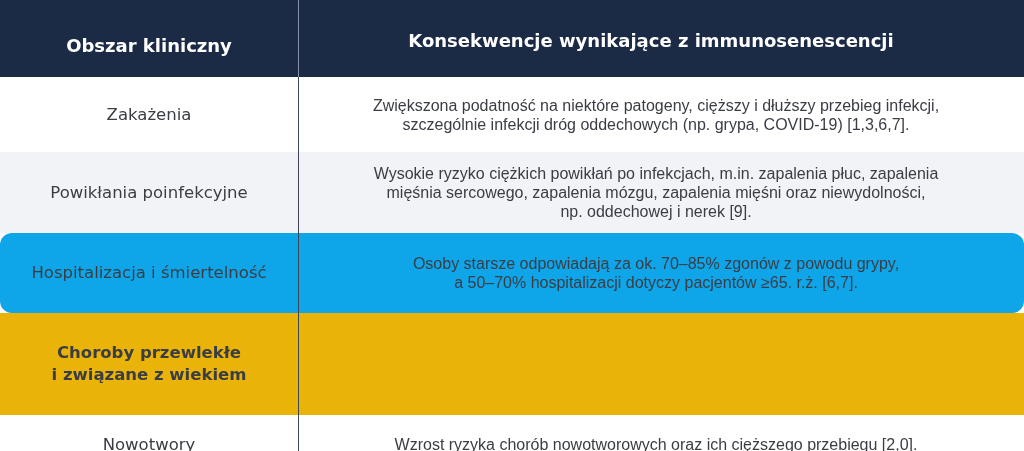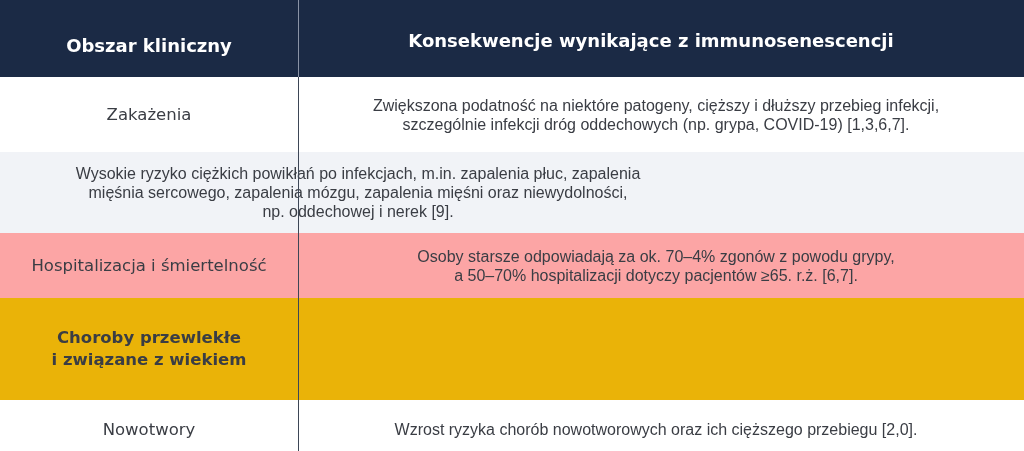--- a/index.html
+++ b/index.html
@@ -53,21 +53,21 @@
       color: #3a3d44;
       font-size: 15px;
       line-height: 19px;
       padding: 0 40px 0 30px;
       font-family: "Liberation Sans", sans-serif;
       font-size: 16px;
     }
     .multiline { white-space: pre-line; }
     .r1 { height: 75px; background: #ffffff; }
     .r2 { height: 81px; background: #f1f3f7; }
-    .r3 { height: 65px; background: #fca5a5; }
+    .r3 { height: 80px; background: #0ea5e9; border-radius: 12px; }
     .r4 { height: 102px; background: #eab308; font-weight: bold; }
     .r5 { height: 59px; background: #ffffff; }
     .divider {
       position: absolute;
       left: 298px;
       top: 0;
       width: 1px;
       height: 451px;
       background: #3d4656;
     }
@@ -90,28 +90,29 @@
     <div class="cell col2">Konsekwencje wynikające z immunosenescencji</div>
   </div>
 
   <div class="row body-row r1">
     <div class="cell col1 multiline">Zakażenia</div>
     <div class="cell col2 multiline">Zwiększona podatność na niektóre patogeny, cięższy i dłuższy przebieg infekcji,
 szczególnie infekcji dróg oddechowych (np. grypa, COVID-19) [1,3,6,7].</div>
   </div>
 
   <div class="row body-row r2">
+    <div class="cell col1 multiline">Powikłania poinfekcyjne</div>
     <div class="cell col2 multiline">Wysokie ryzyko ciężkich powikłań po infekcjach, m.in. zapalenia płuc, zapalenia
 mięśnia sercowego, zapalenia mózgu, zapalenia mięśni oraz niewydolności,
 np. oddechowej i nerek [9].</div>
   </div>
 
   <div class="row body-row r3">
     <div class="cell col1 multiline">Hospitalizacja i śmiertelność</div>
-    <div class="cell col2 multiline">Osoby starsze odpowiadają za ok. 70–4% zgonów z powodu grypy,
+    <div class="cell col2 multiline">Osoby starsze odpowiadają za ok. 70–85% zgonów z powodu grypy,
 a 50–70% hospitalizacji dotyczy pacjentów ≥65. r.ż. [6,7].</div>
   </div>
 
   <div class="row body-row r4">
     <div class="cell col1 multiline">Choroby przewlekłe
 i związane z wiekiem</div>
   </div>
 
   <div class="row body-row r5">
     <div class="cell col1 multiline">Nowotwory</div>

